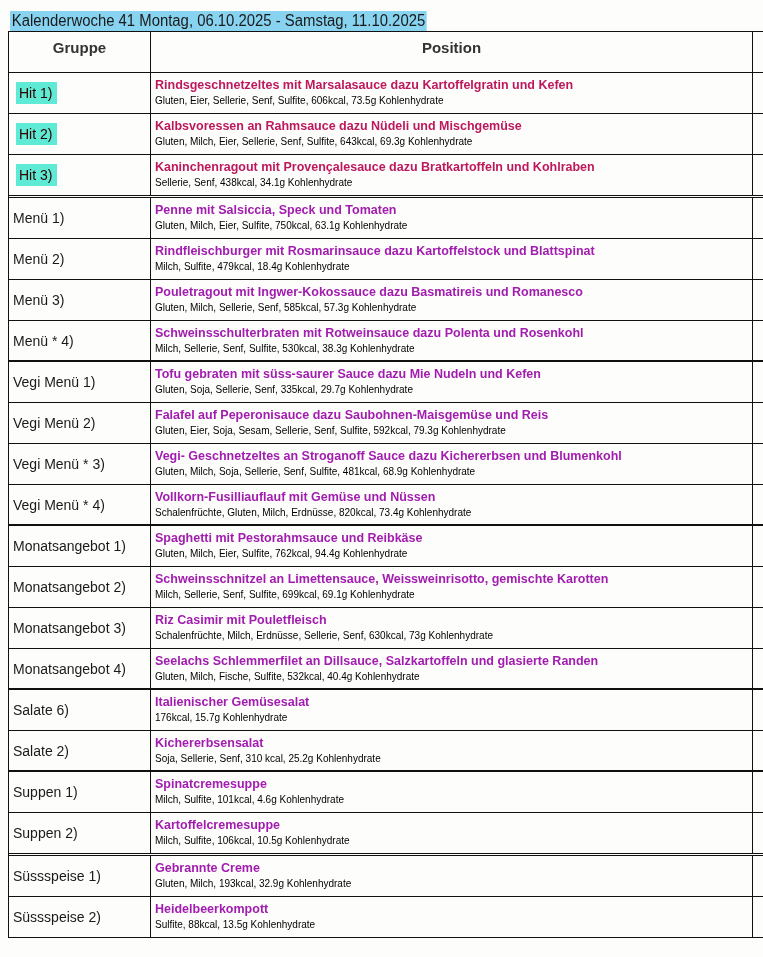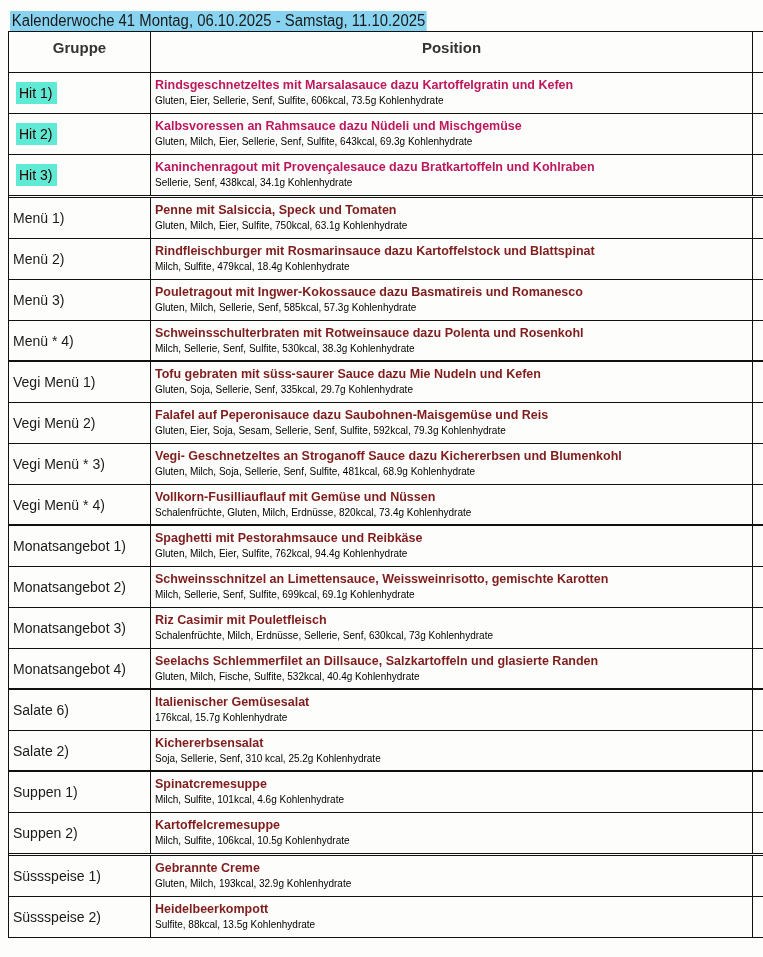--- a/index.html
+++ b/index.html
@@ -38,21 +38,21 @@
   .header .cell-group, .header .cell-position {
     justify-content: center; align-items: center; padding-left: 0;
     font-weight: bold; font-size: 15px; color: #333;
   }
   .header .cell-position { flex-direction: row; align-items: flex-start; padding-top: 7px; }
   .header .cell-group { align-items: flex-start; padding-top: 7px; }
   .hit-label {
     background: #5eead4; padding: 3px 5px 3px 3px; color: #2a0000;
     margin-left: 3px;
   }
-  .dish { font-weight: bold; font-size: 12.5px; line-height: 16px; color: #7f1d1d; white-space: nowrap; }
+  .dish { font-weight: bold; font-size: 12.5px; line-height: 16px; color: #a21caf; white-space: nowrap; }
   .dish.hit { color: #be185d; }
   .info { font-size: 10px; line-height: 16px; color: #000000; white-space: nowrap; }
   .footer {
     position: absolute; left: 10px; top: 941px;
     font-family: "DejaVu Sans", sans-serif; font-size: 11px; color: #222; white-space: nowrap; margin-top: 18px;
   }
 </style>
 </head>
 <body>
 

